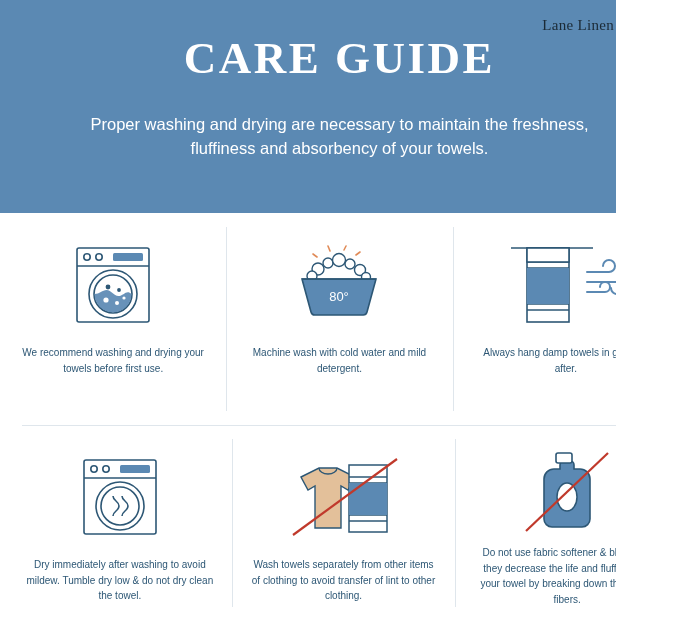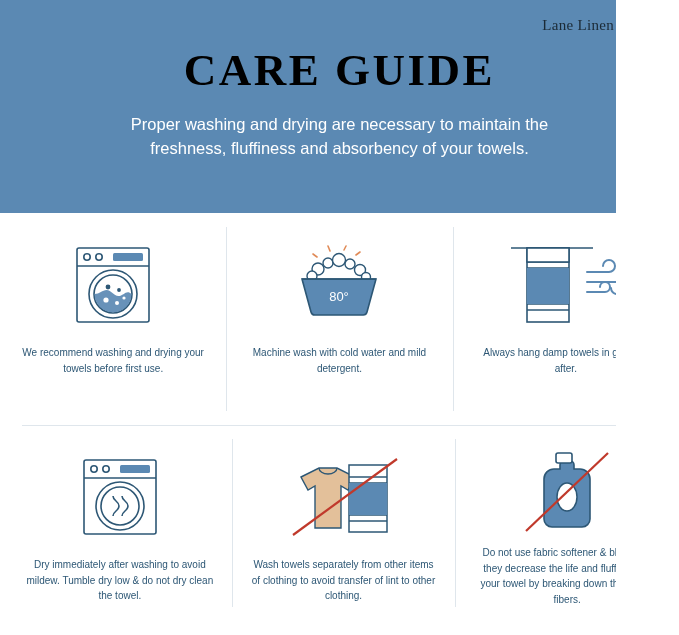--- a/index.html
+++ b/index.html
@@ -41,38 +41,38 @@
   .brand-divider {
     width: 1px;
     height: 22px;
     background: #1b2a36;
     opacity: 0.7;
   }
   .brand-mark { width: 22px; height: 22px; display: block; }
 
   .care-title {
     position: absolute;
-    top: 44px;
+    top: 32px;
     left: 0; right: 0;
     text-align: center;
     font-family: "Liberation Serif", serif;
     font-weight: bold;
     font-size: 45px;
     letter-spacing: 2.5px;
-    color: #000000;
+    color: #ffffff;
   }
   .care-sub {
     position: absolute;
     top: 113px;
     left: 0; right: 0;
     text-align: center;
     font-size: 16.5px;
     line-height: 1.45;
     color: #ffffff;
-    padding: 0 110px;
+    padding: 0 70px;
     font-weight: 300;
   }
 
   
   .grid {
     position: relative;
     width: 679px;
     padding: 0;
   }
   .row {

